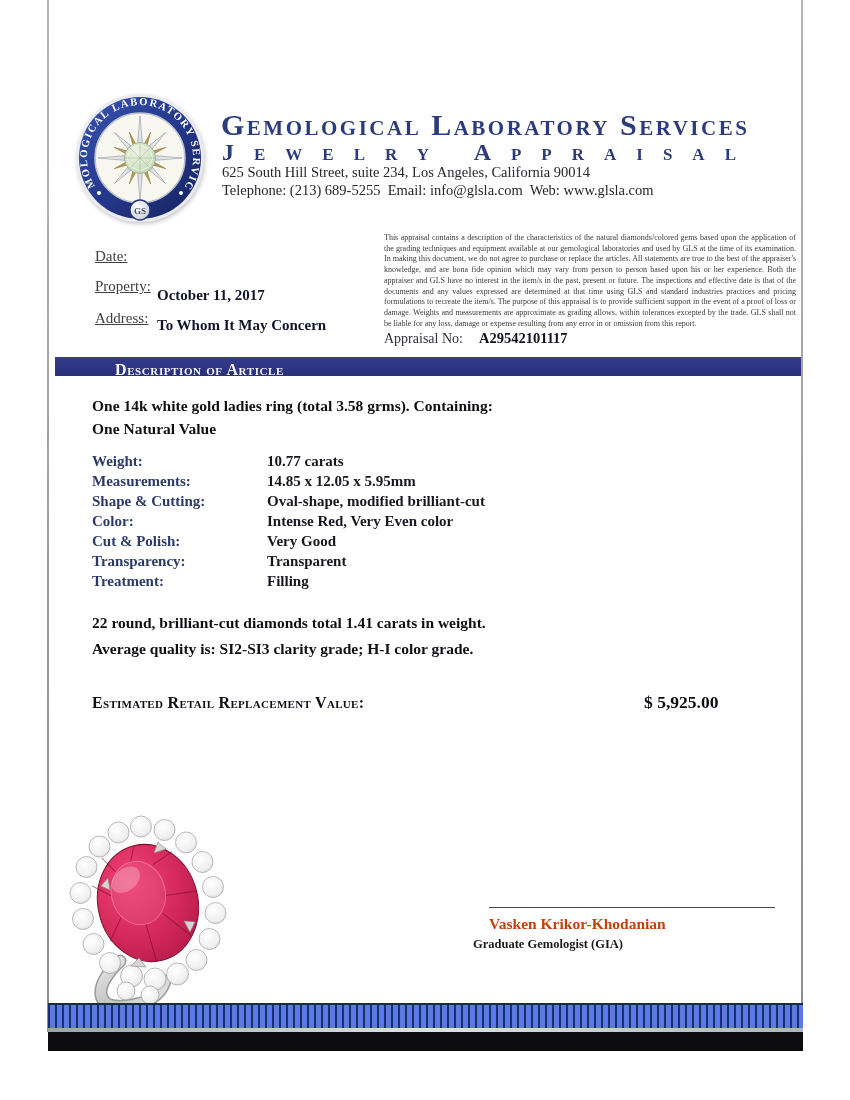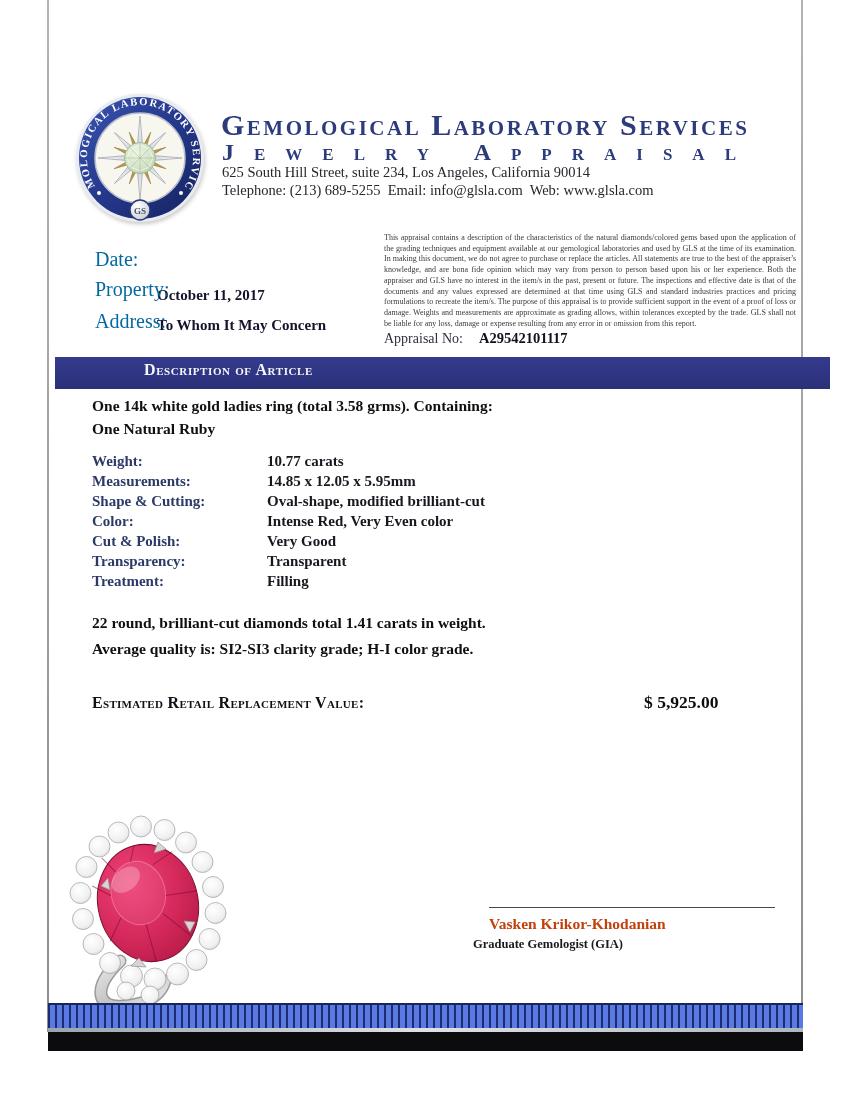--- a/index.html
+++ b/index.html
@@ -19,36 +19,35 @@
     color:#2c3b7c; white-space:nowrap;
   }
   .doc-type {
     left:222px; top:139px; width:580px;
     font-variant:small-caps; font-weight:bold; font-size:24px; letter-spacing:20px;
     color:#2c3b7c; white-space:nowrap;
   }
   .hdr-line { left:222px; width:560px; font-size:14.5px; color:#26262e; white-space:pre; }
 
   
-  .meta-label { font-size:20px; color:#0369a1; }
+  .meta-label { font-size:15px; color:#404040;text-decoration:underline; }
   .meta-value { font-size:15px; font-weight:bold; color:#13132a;margin-top:40px; }
 
   
   .disclaimer {
     left:384px; top:233px; width:412px;
     font-size:8px; line-height:10.7px; text-align:justify; color:#3a3a3a;
   }
   .appraisal-label { left:384px; top:331px; font-size:14px; color:#2e2e40; }
   .appraisal-value { left:479px; top:330px; font-size:14.5px; font-weight:bold; color:#101022; }
 
   
   .banner {
-    left:55px; top:357px; width:746px; height:32px;
+    left:55px; top:357px; width:746px; height:19px;
     background:linear-gradient(#343b8d,#2a3078); 
-    padding-left:29px;
   }
   .banner-title {
     padding-left:60px; line-height:25px; color:#f5f5fa;
     font-variant:small-caps; font-weight:bold; font-size:16px; letter-spacing:0.6px;
   }
 
   .body-bold { font-weight:bold; color:#101014; font-size:15.5px; white-space:nowrap; }
   .attr-label { left:92px; font-weight:bold; font-size:15px; color:#2c3a68; white-space:nowrap; }
   .attr-value { left:267px; font-weight:bold; font-size:15px; color:#17171f; white-space:nowrap; }
 
@@ -170,21 +169,21 @@
 <div class="abs disclaimer">This appraisal contains a description of the characteristics of the natural diamonds/colored gems based upon the application of the grading techniques and equipment available at our gemological laboratories and used by GLS at the time of its examination. In making this document, we do not agree to purchase or replace the articles. All statements are true to the best of the appraiser's knowledge, and are bona fide opinion which may vary from person to person based upon his or her experience. Both the appraiser and GLS have no interest in the item/s in the past, present or future. The inspections and effective date is that of the documents and any values expressed are determined at that time using GLS and standard industries practices and pricing formulations to recreate the item/s. The purpose of this appraisal is to provide sufficient support in the event of a proof of loss or damage. Weights and measurements are approximate as grading allows, within tolerances excepted by the trade. GLS shall not be liable for any loss, damage or expense resulting from any error in or omission from this report.</div>
 
 <div class="abs appraisal-label">Appraisal No:</div>
 <div class="abs appraisal-value">A29542101117</div>
 
 <div class="abs banner">
   <div class="banner-title">Description of Article</div>
 </div>
 
 <div class="abs body-bold" style="left:92px; top:397px">One 14k white gold ladies ring (total 3.58 grms). Containing:</div>
-<div class="abs body-bold" style="left:92px; top:420px">One Natural Ruby</div>
+<div class="abs body-bold" style="left:92px; top:420px">One Natural Value</div>
 
 <div>
   <div class="abs attr-label" style="top:453px">Weight:</div>
   <div class="abs attr-value" style="top:453px">10.77 carats</div>
   <div class="abs attr-label" style="top:473px">Measurements:</div>
   <div class="abs attr-value" style="top:473px">14.85 x 12.05 x 5.95mm</div>
   <div class="abs attr-label" style="top:493px">Shape &amp; Cutting:</div>
   <div class="abs attr-value" style="top:493px">Oval-shape, modified brilliant-cut</div>
   <div class="abs attr-label" style="top:513px">Color:</div>
   <div class="abs attr-value" style="top:513px">Intense Red, Very Even color</div>

